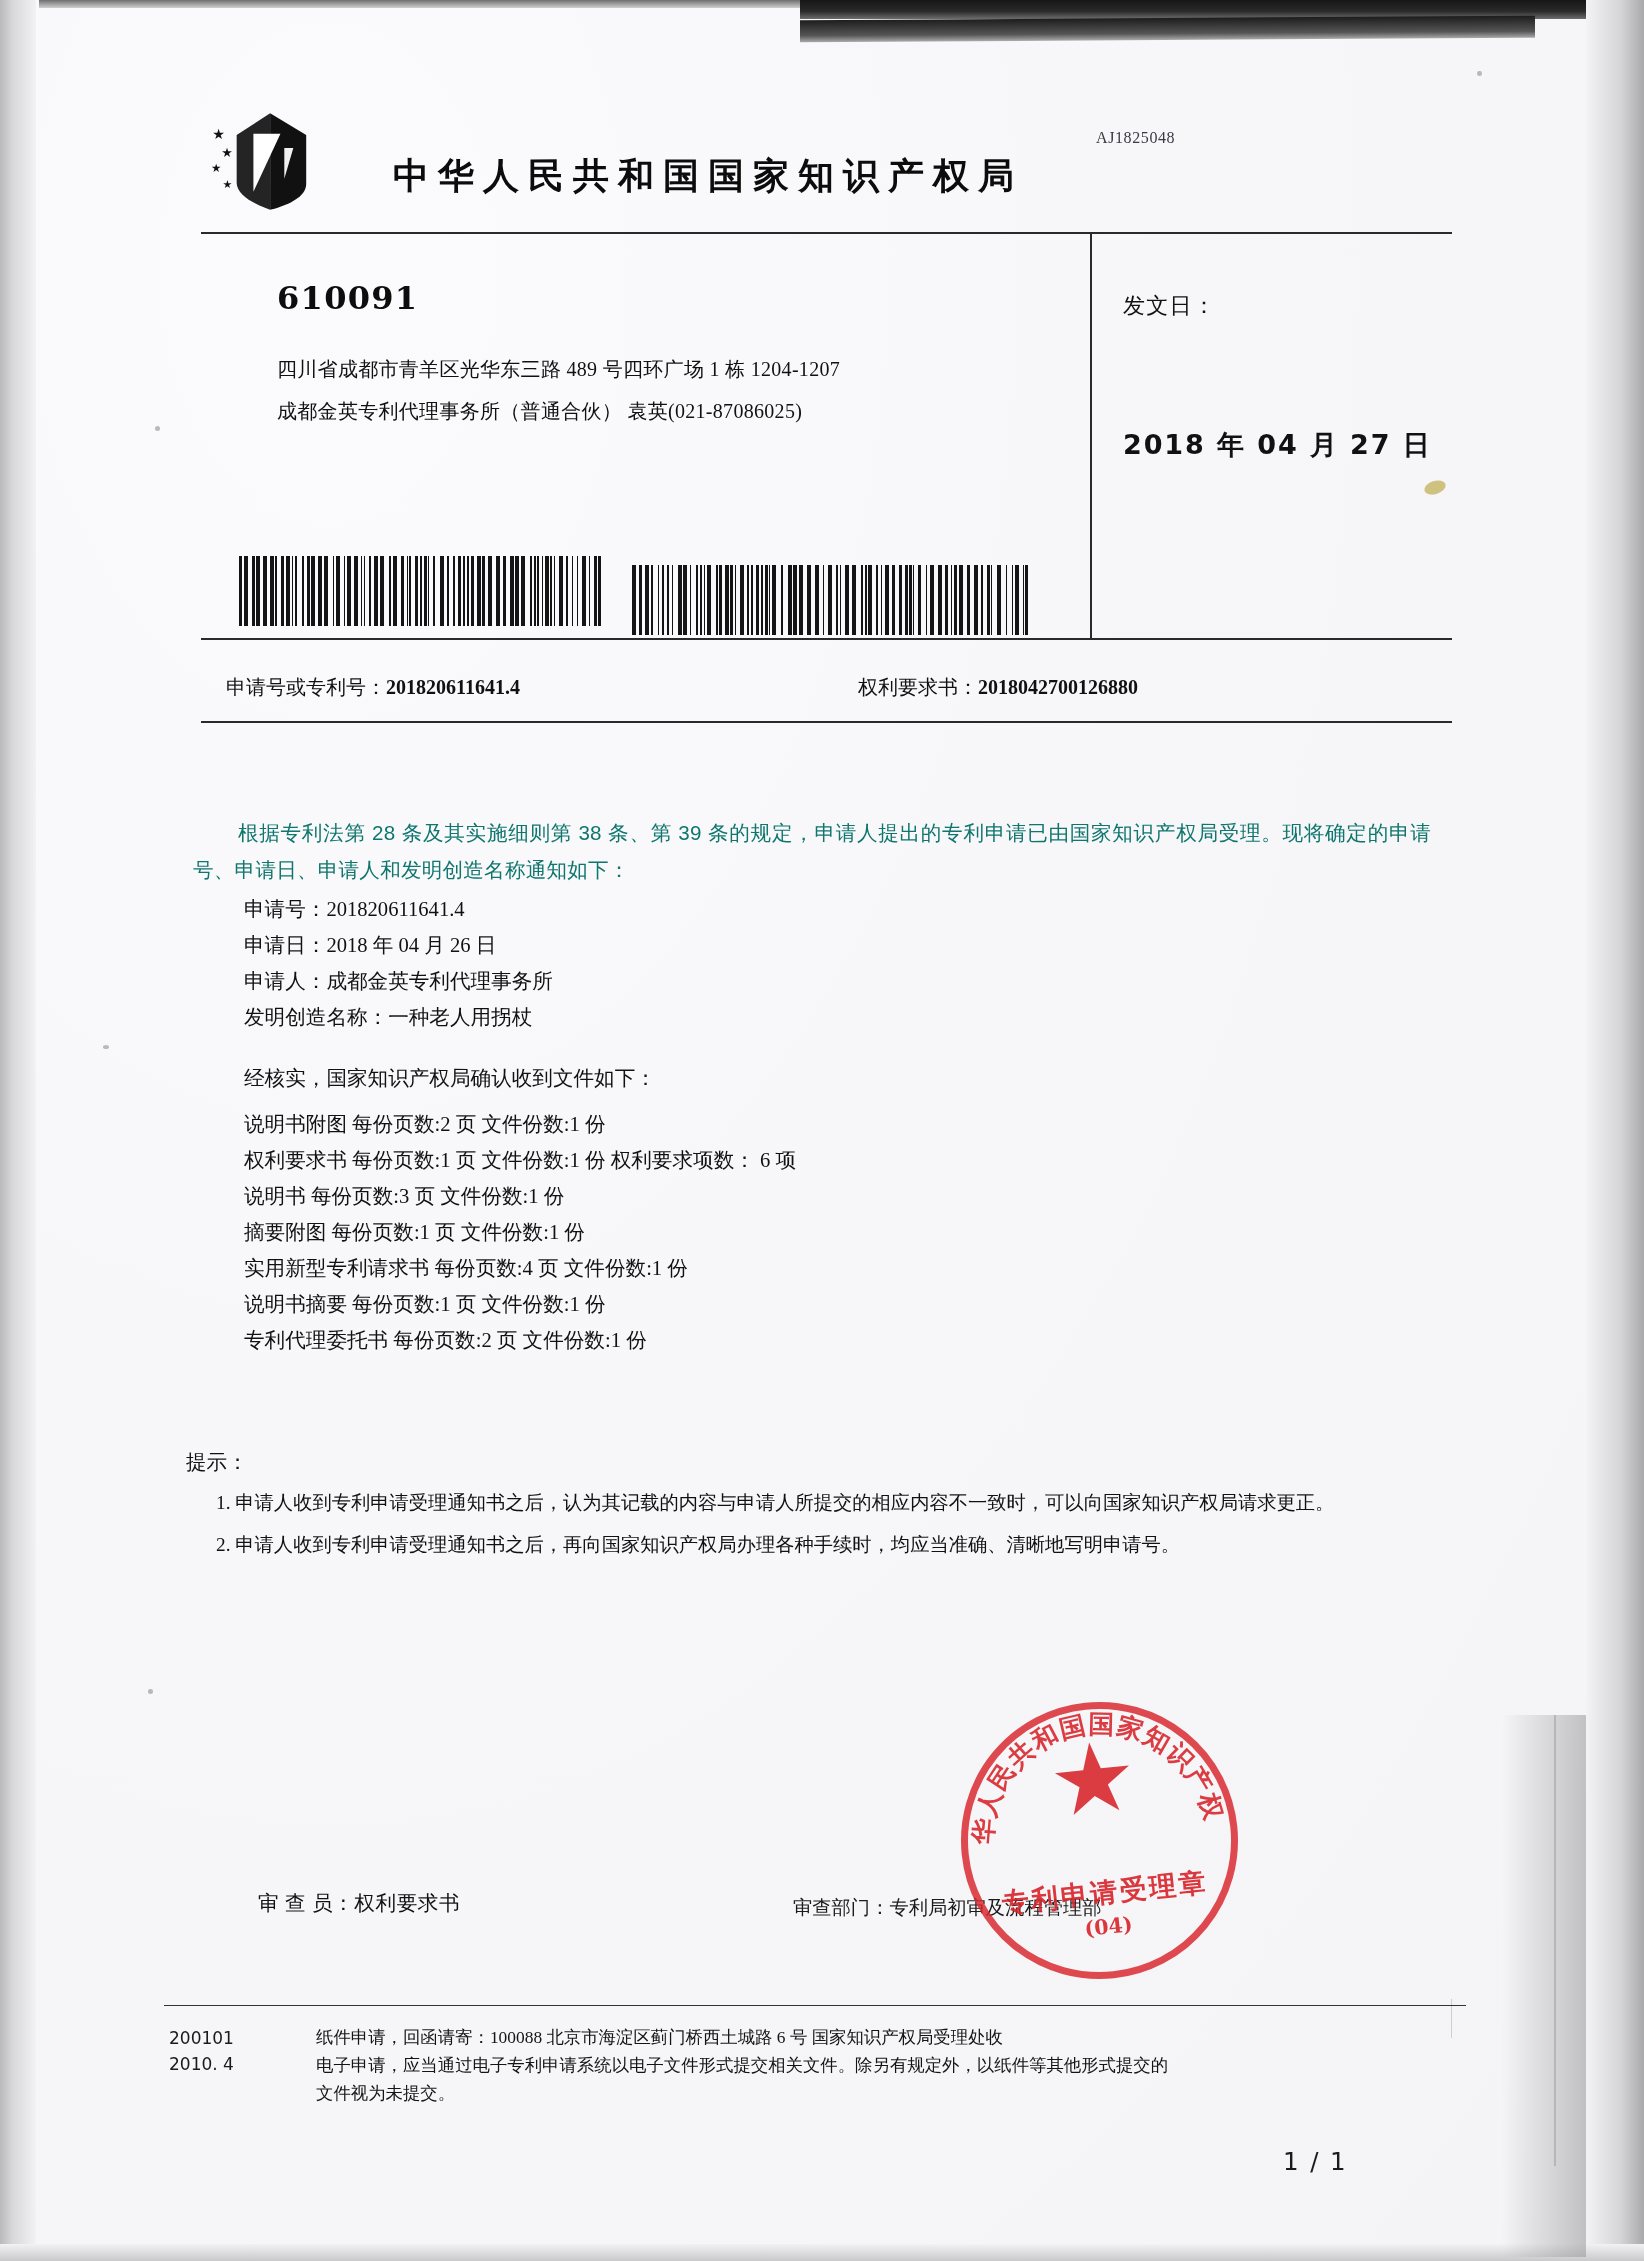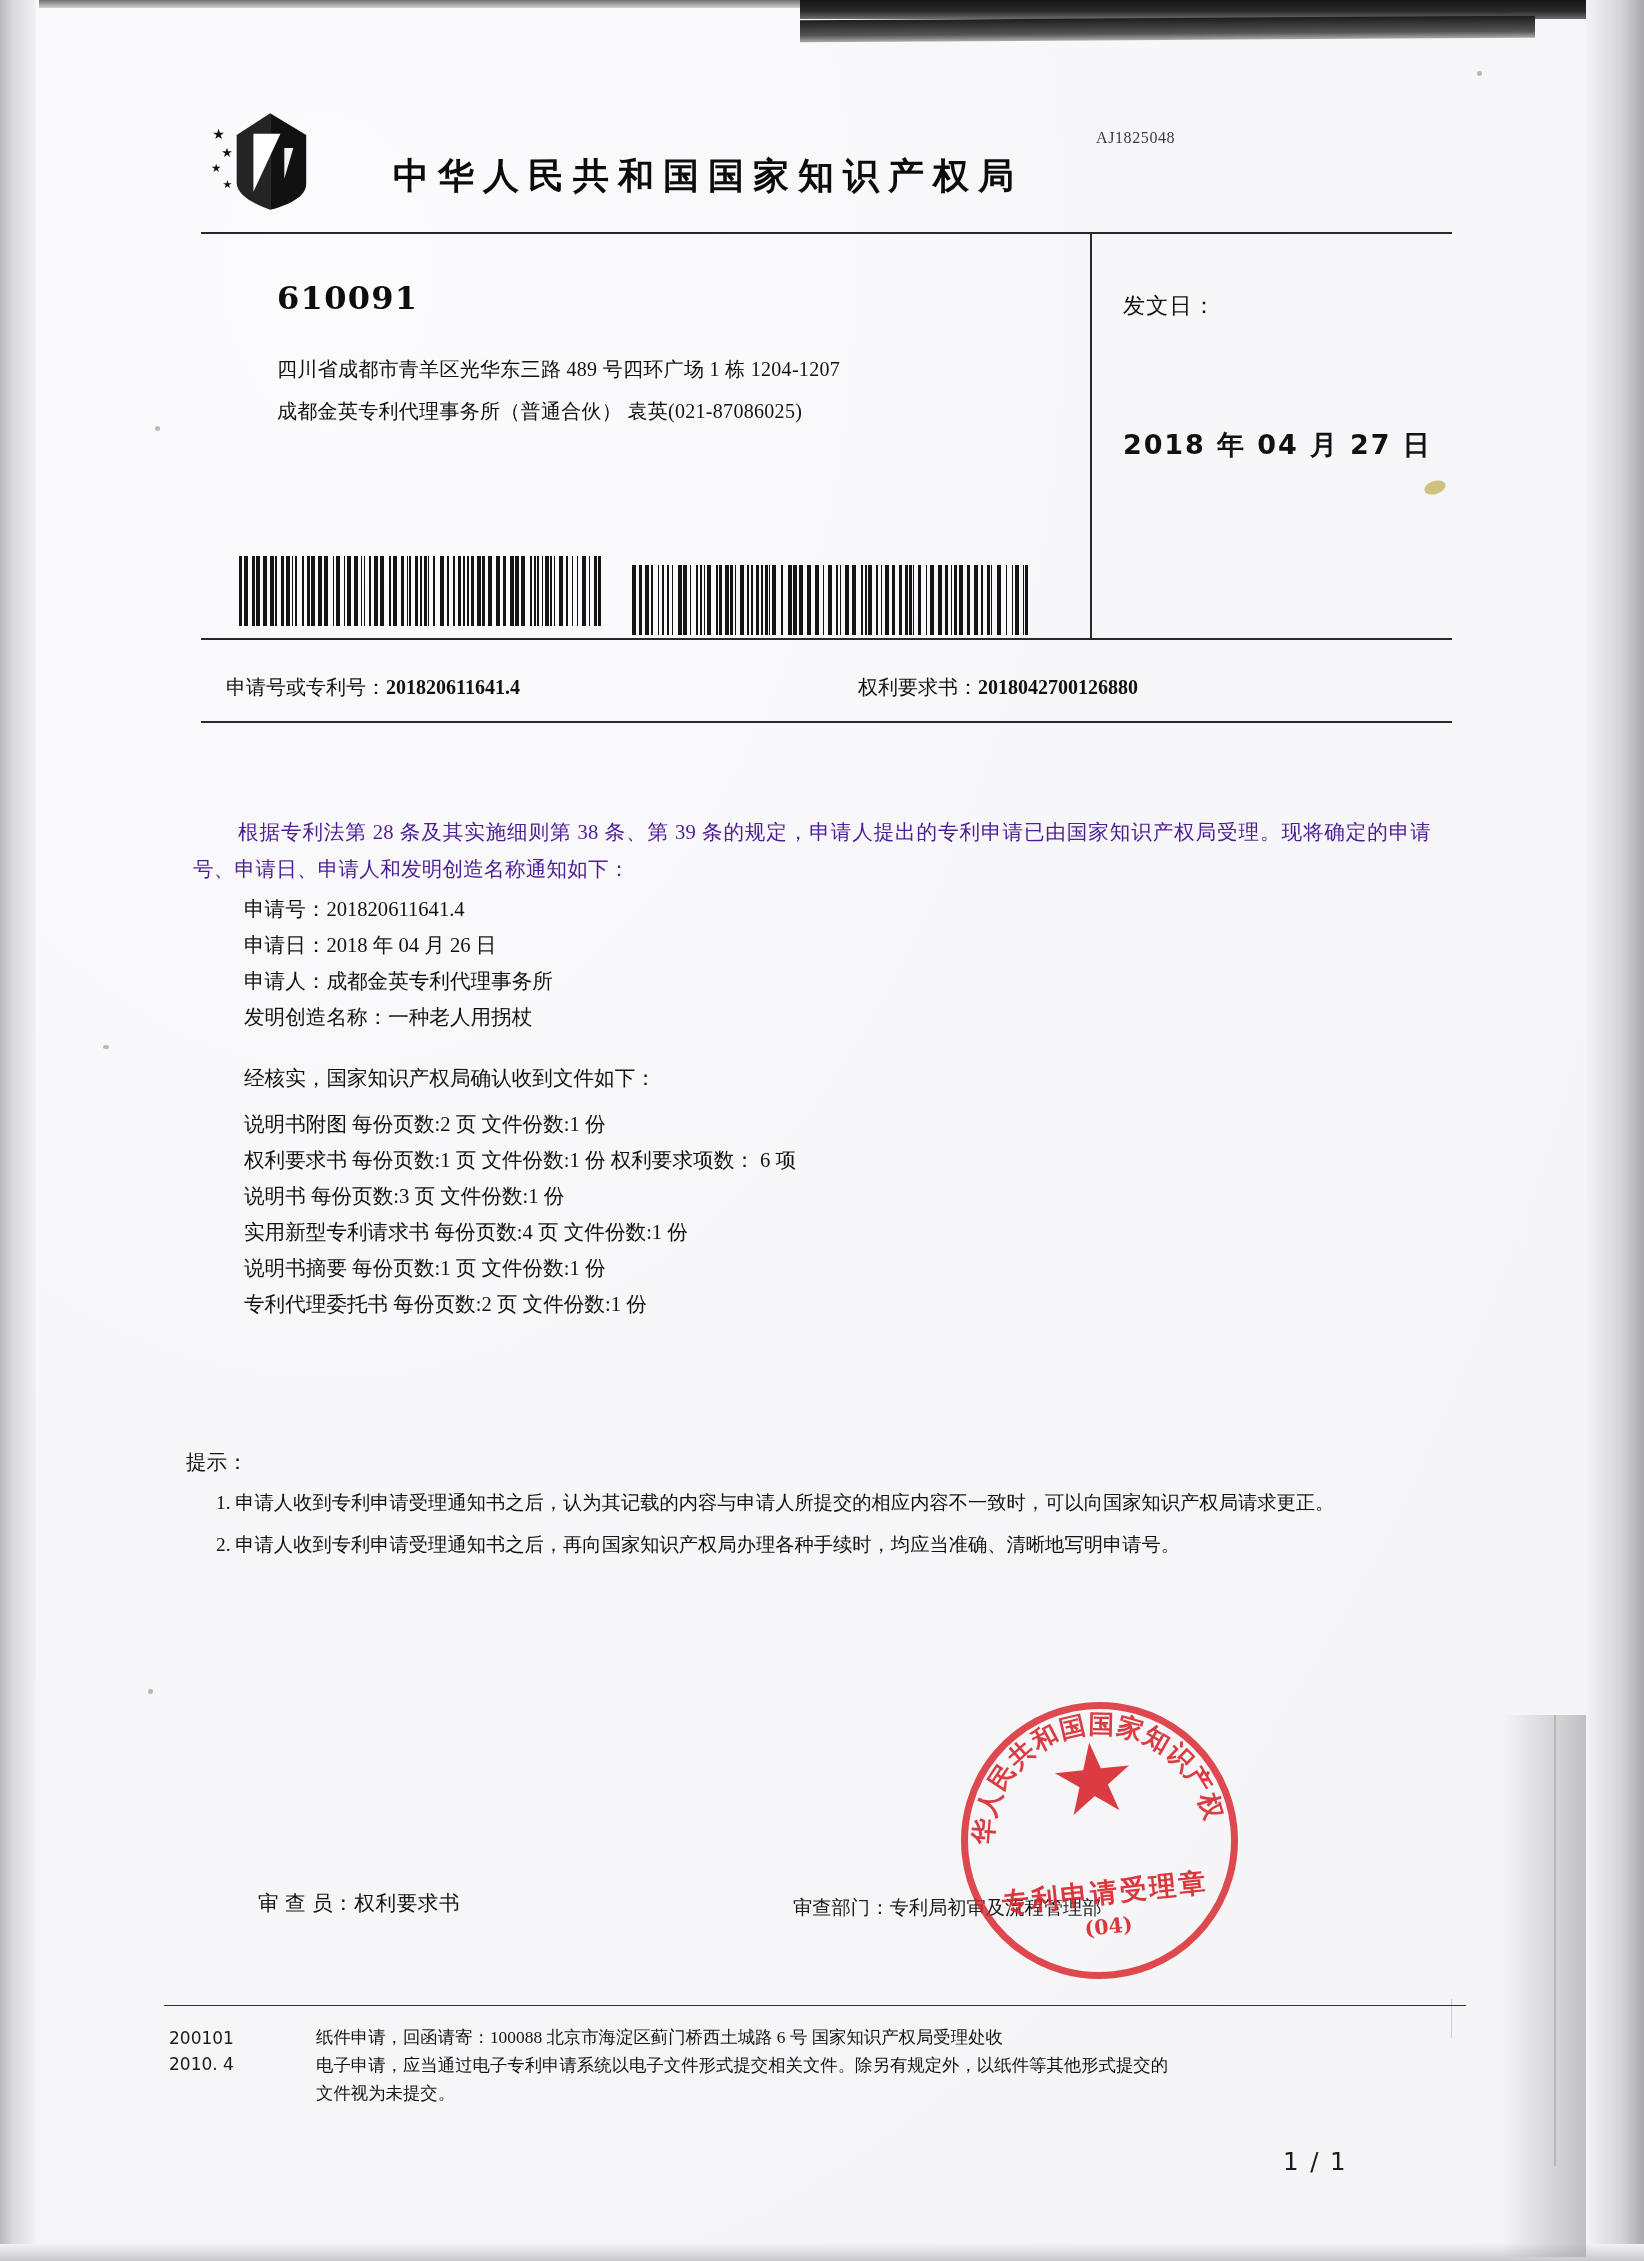--- a/index.html
+++ b/index.html
@@ -206,22 +206,22 @@
     letter-spacing: 7px;
     font-family: "DejaVu Serif", "Liberation Serif", serif;
     color: #0b0b0b;
     white-space: nowrap;
   }
 
   .para {
     position: absolute;
     font-size: 20.6px;
     line-height: 37px;
-    font-family: Liberation Serif, serif;
-    color: #4c1d95;
+    font-family: Liberation Sans, sans-serif;
+    color: #0f766e;
     letter-spacing: 0.2px;
   }
   .p-intro {
     left: 193px; top: 814px;
     width: 1238px;
     text-indent: 45px;
     text-align: justify;
   }
   .field-list {
     position: absolute;
@@ -461,20 +461,21 @@
       <div>申请人：成都金英专利代理事务所</div>
       <div>发明创造名称：一种老人用拐杖</div>
     </div>
 
     <div class="confirm-head">经核实，国家知识产权局确认收到文件如下：</div>
 
     <div class="doc-list">
       <div>说明书附图 每份页数:2 页 文件份数:1 份</div>
       <div>权利要求书 每份页数:1 页 文件份数:1 份 权利要求项数： 6 项</div>
       <div>说明书 每份页数:3 页 文件份数:1 份</div>
+      <div>摘要附图 每份页数:1 页 文件份数:1 份</div>
       <div>实用新型专利请求书 每份页数:4 页 文件份数:1 份</div>
       <div>说明书摘要 每份页数:1 页 文件份数:1 份</div>
       <div>专利代理委托书 每份页数:2 页 文件份数:1 份</div>
     </div>
 
     <div class="tip-title">提示：</div>
     <div class="tips">
       <p>1. 申请人收到专利申请受理通知书之后，认为其记载的内容与申请人所提交的相应内容不一致时，可以向国家知识产权局请求更正。</p>
       <p>2. 申请人收到专利申请受理通知书之后，再向国家知识产权局办理各种手续时，均应当准确、清晰地写明申请号。</p>
     </div>

